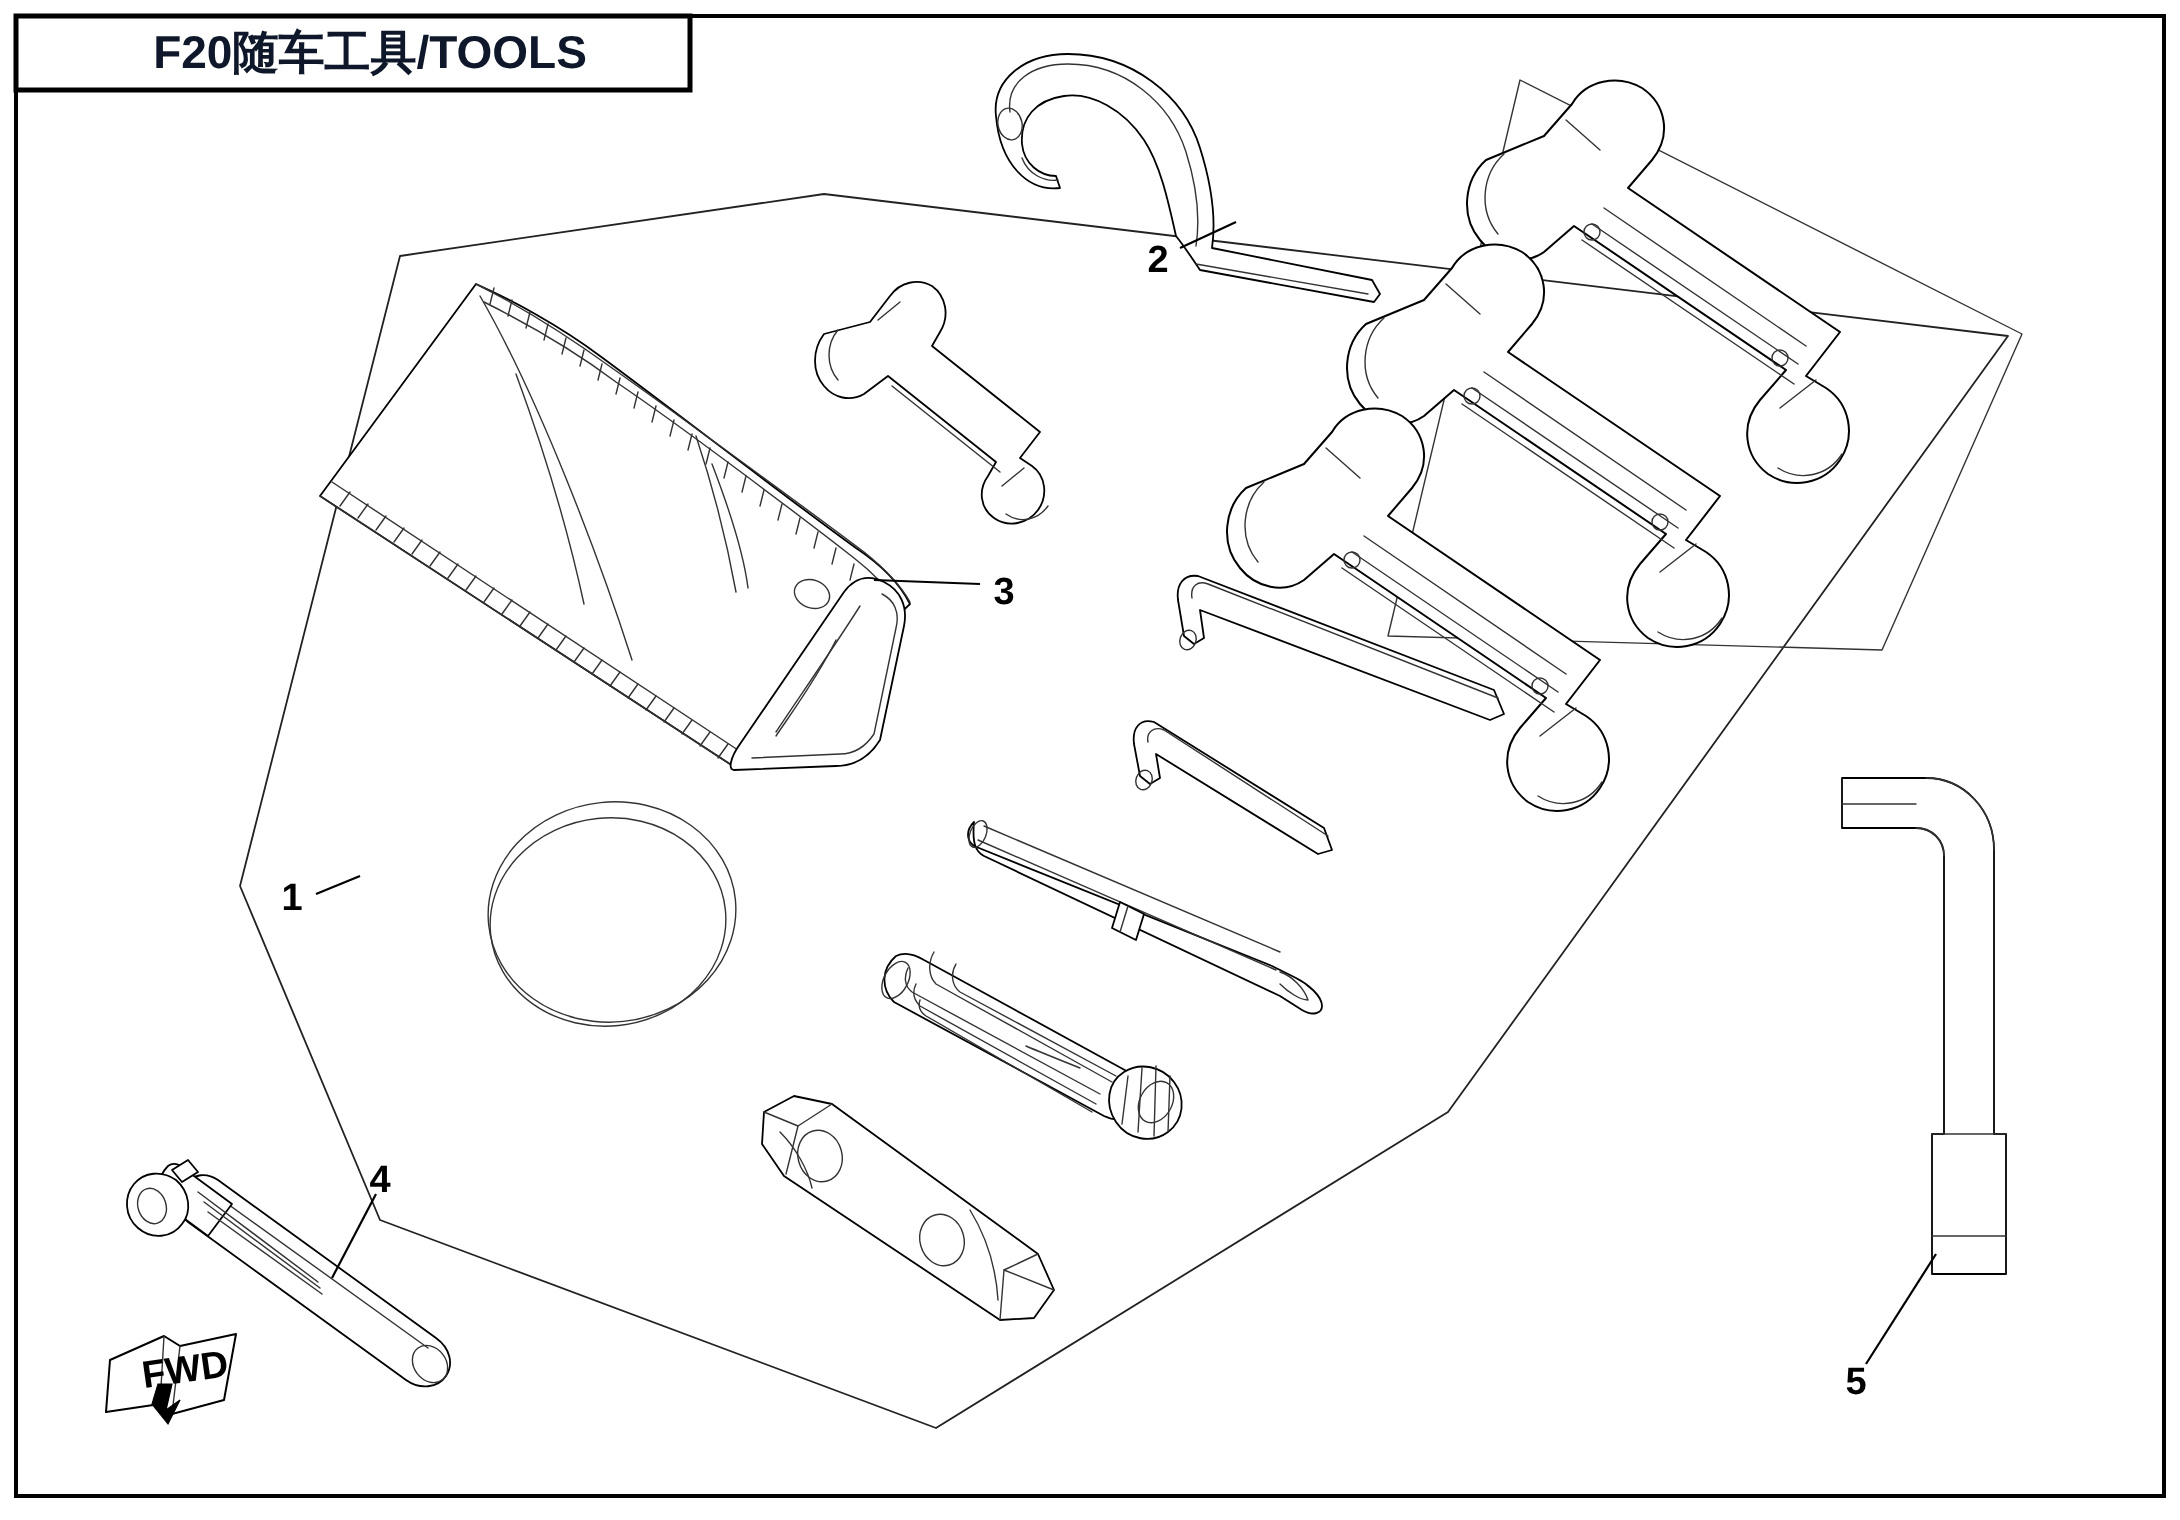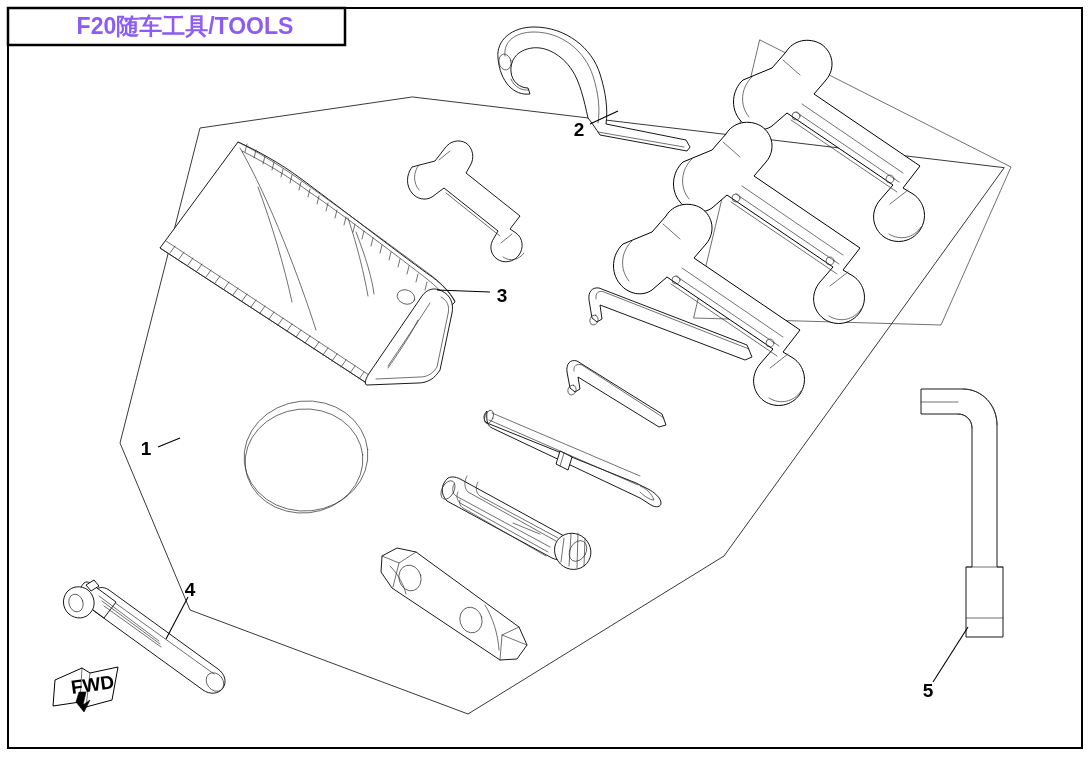--- a/index.html
+++ b/index.html
@@ -81,21 +81,21 @@
     left: 8px;
     top: 8px;
     width: 354px;
     height: 37px;
     display: flex;
     align-items: center;
     justify-content: center;
     font-family: "Liberation Sans", sans-serif;
     font-size: 23px;
     font-weight: bold;
-    color: #8b5cf6;
+    color: #0f172a;
     letter-spacing: 0px;
     white-space: nowrap;
     pointer-events: none;
   }
 </style>
 </head>
 <body>
 
 <div id="page">
 

